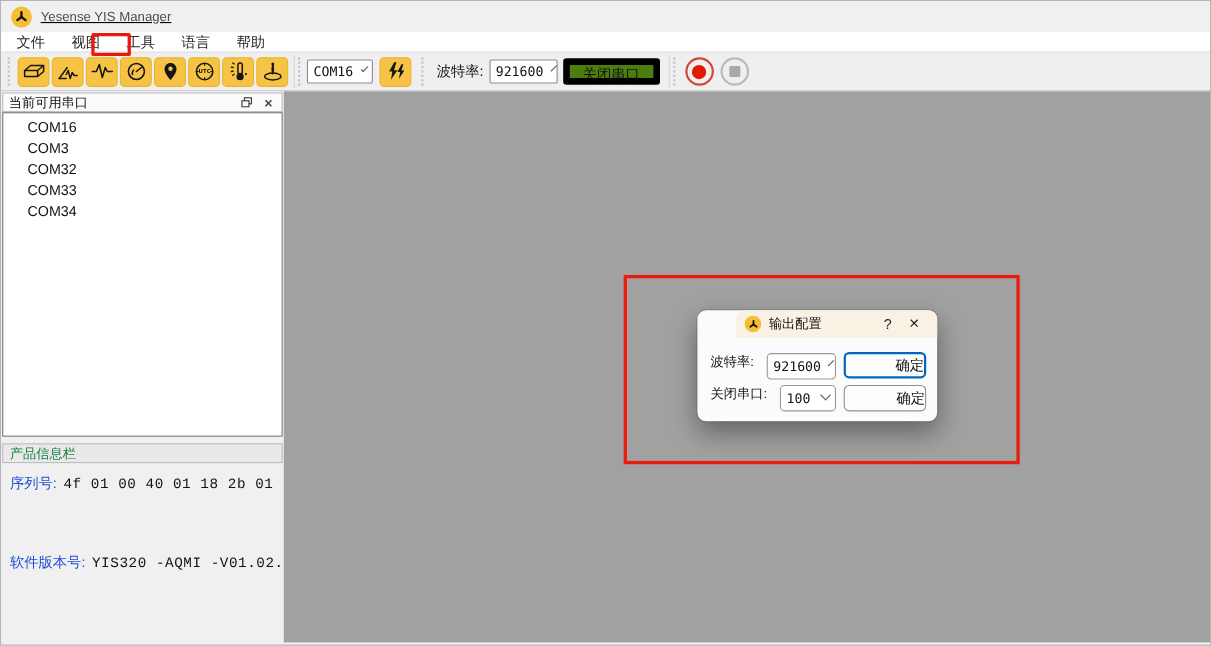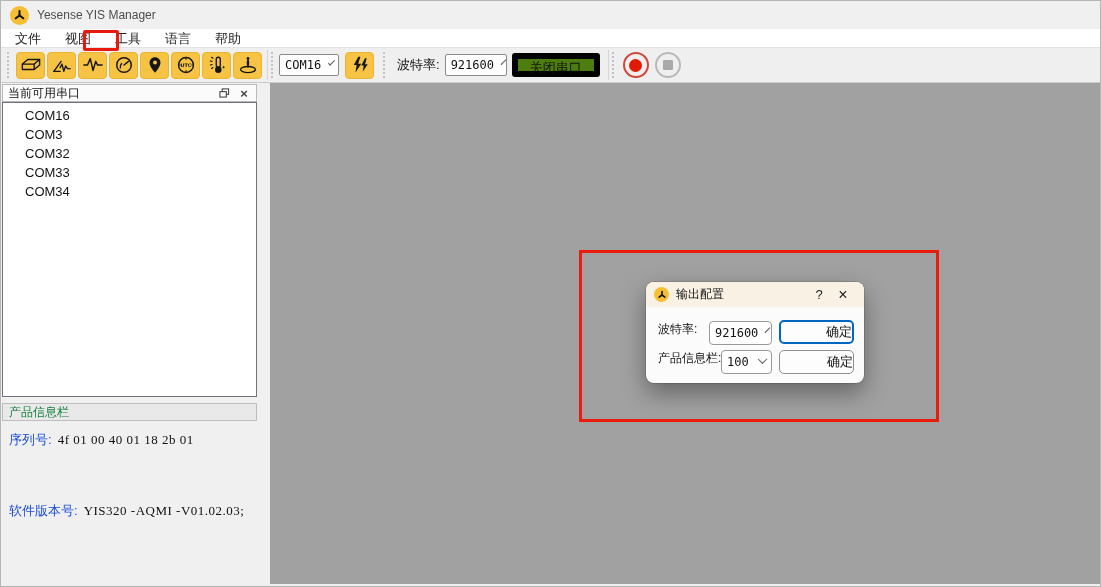--- a/index.html
+++ b/index.html
@@ -1,20 +1,20 @@
 <!DOCTYPE html>
 <html><head>
 <meta charset="utf-8">
 <style>
   * { margin:0; padding:0; box-sizing:border-box; }
   body { font-family:"Liberation Sans", sans-serif; background:#d8d8d8; }
   .window { position:relative; width:1101px; height:587px; background:#f0f0f0; overflow:hidden; border:1px solid #b5b5b5; }
 
   
-  .titlebar { height:28px; background:#f0f0f0; display:flex; align-items:center; padding-left:9px; }
+  .titlebar { height:28px; background:#f0f0f0; display:flex; align-items:center; padding-left:9px;text-decoration:underline; }
   .app-icon { width:19px; height:19px; border-radius:50%; background:#f6bf33; display:flex; align-items:center; justify-content:center; margin-right:8px; }
   .titlebar .title { font-size:12px; color:#4d4d4d; }
 
   
   .menubar { height:18px; background:#ffffff; display:flex; align-items:center; padding-left:2px; }
   .menu-item { font-size:13px; color:#262626; padding:0 12px; line-height:21px; cursor:default; }
   .menu-highlight-box { position:absolute; left:82px; top:29px; width:36px; height:21px; border:3px solid #e8190d; border-radius:2px; z-index:30; pointer-events:none; }
 
   
   .toolbar { height:36px; background:#efefef; border-top:1px solid #e2e2e2; border-bottom:1px solid #c9c9c9; display:flex; align-items:center; }
@@ -26,45 +26,45 @@
   .combo .val { font-family:"DejaVu Sans Mono", monospace; font-size:12px; color:#111; }
   .chev { width:7px; height:7px; border-right:1.4px solid #5a5a5a; border-bottom:1.4px solid #5a5a5a; transform:rotate(45deg) translate(-1px,-1px); margin-left:9px; margin-top:-3px; }
   .tb-label { font-size:13px; color:#111; margin:0 5px 0 6px; }
   .push-btn { height:24px; background:#4d7c0f; border:6px solid #000000; border-radius:3px; font-size:13px; color:#111; padding:0 12px; margin-left:5px; cursor:pointer; font-family:"Liberation Sans", sans-serif; }
   .rec-btn { width:26px; height:26px; border-radius:50%; border:2px solid #d0473a; background:#efefef; display:flex; align-items:center; justify-content:center; margin:0 3px; cursor:pointer; }
   .rec-btn .dot { width:13px; height:13px; border-radius:50%; background:#e11a00; }
   .stop-btn { width:26px; height:26px; border-radius:50%; border:2px solid #b9b9b9; background:#efefef; display:flex; align-items:center; justify-content:center; margin:0 3px; cursor:pointer; }
   .stop-btn .sq { width:10px; height:10px; background:#a9a9a9; border-radius:1px; }
 
   
-  .content { display:flex; height:501px;gap:12px; }
+  .content { display:flex; height:501px; }
   .left-panel { width:257px; background:#f0f0f0; display:flex; flex-direction:column; }
   .dock-header { height:18px; margin:1px 1px 0 1px; background:#fbfbfb; border:1px solid #b9b9b9; display:flex; align-items:center; padding:0 4px 0 5px; }
   .dock-header .dh-title { font-size:12px; color:#111; flex:1; }
   .dock-icon { width:16px; height:14px; display:flex; align-items:center; justify-content:center; color:#444; cursor:pointer; }
   .dock-icon.close { font-size:13px; font-weight:bold; margin-left:4px; }
   .port-list { height:295px; margin:0 1px; background:#ffffff; border:1px solid #72727c; overflow:hidden; padding-top:3px; }
   .port-item { font-size:13px; color:#141414; padding-left:22px; height:19px; line-height:19px; cursor:default; }
   .panel-gap { height:6px; }
   .info-header { height:18px; margin:0 1px; background:#e9e9e9; border:1px solid #bdbdbd; display:flex; align-items:center; padding-left:6px; }
   .info-header .ih-title { font-size:12px; color:#15803d; }
   .info-body { flex:1; padding:10px 8px 0 8px; }
   .info-row { display:flex; align-items:baseline; white-space:nowrap; }
   .info-row.version { margin-top:53px; }
   .info-label { font-size:13px; color:#1d4ed8; margin-right:6px; }
-  .info-value { font-family:Liberation Serif, serif; font-size:13px; color:#111; letter-spacing:0.5px; }
+  .info-value { font-family:Liberation Mono, monospace; font-size:13px; color:#111; letter-spacing:0.5px; }
 
   .main-area { flex:1; background:#a1a1a1; position:relative; }
 
   
   .red-annotation { position:absolute; left:309px; top:167px; width:360px; height:172px; border:3px solid #ea1c0d; pointer-events:none; z-index:20; }
 
   
   .dialog { position:absolute; left:376px; top:199px; width:218px; height:101px; background:#fbfbfb; border-radius:8px; box-shadow:0 10px 24px rgba(0,0,0,.38), 0 0 0 1px rgba(0,0,0,.12); z-index:10; }
-  .dialog-titlebar { height:25px; background:#f8f1e4; border-radius:8px 8px 0 0; display:flex; align-items:center; padding:0 8px; }
+  .dialog-titlebar { height:25px; background:#f8f1e4; border-radius:8px 8px 0 0; display:flex; align-items:center; padding:0 8px;margin-left:35px; }
   .dlg-icon { width:15px; height:15px; border-radius:50%; background:#f6bf33; display:flex; align-items:center; justify-content:center; margin-right:7px; }
   .dlg-title { font-size:12px; color:#111; flex:1; }
   .dlg-help { width:22px; text-align:center; font-size:13px; color:#222; cursor:pointer; }
   .dlg-close { width:26px; text-align:center; font-size:16px; color:#222; cursor:pointer; line-height:25px; }
   .dlg-row { position:absolute; left:12px; display:flex; align-items:center; }
   .dlg-row.r1 { top:39px; }
   .dlg-row.r2 { top:68px; }
   .dlg-label { font-size:12px; color:#111; }
   .dlg-combo { position:absolute; height:24px; background:#fff; border:1px solid #999; border-radius:4px; display:flex; align-items:center; padding:0 5px; cursor:pointer; }
   .dlg-combo .val { font-family:"DejaVu Sans Mono", monospace; font-size:12px; color:#111; flex:1; }
@@ -257,21 +257,21 @@
         <div class="dlg-row r1">
           <span class="dlg-label">波特率:</span>
         </div>
         <span class="dlg-combo" style="left:63px; top:39px; width:63px">
           <span class="val">921600</span>
           <span class="chev"></span>
         </span>
         <button class="dlg-btn focused" style="top:38px">确定</button>
 
         <div class="dlg-row r2">
-          <span class="dlg-label">产品信息栏:</span>
+          <span class="dlg-label">关闭串口:</span>
         </div>
         <span class="dlg-combo" style="left:75px; top:68px; width:51px">
           <span class="val">100</span>
           <span class="chev"></span>
         </span>
         <button class="dlg-btn normal" style="top:68px">确定</button>
       </div>
     </div>
   </div>
 

